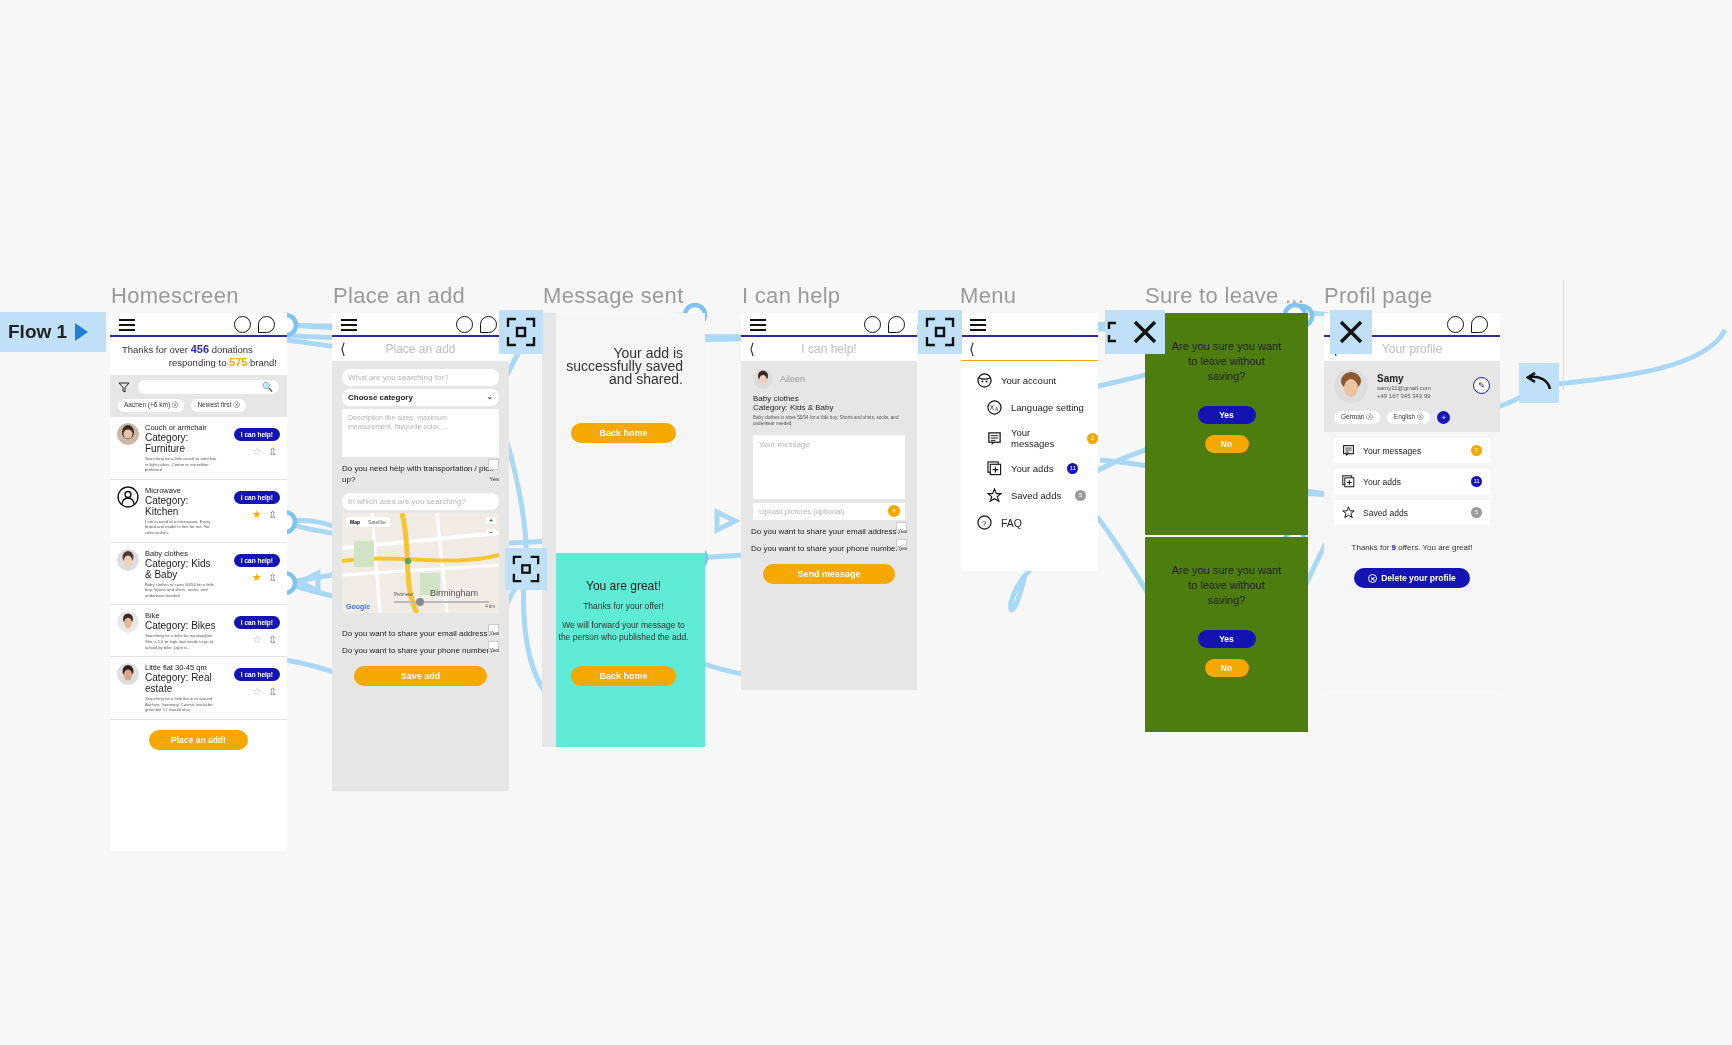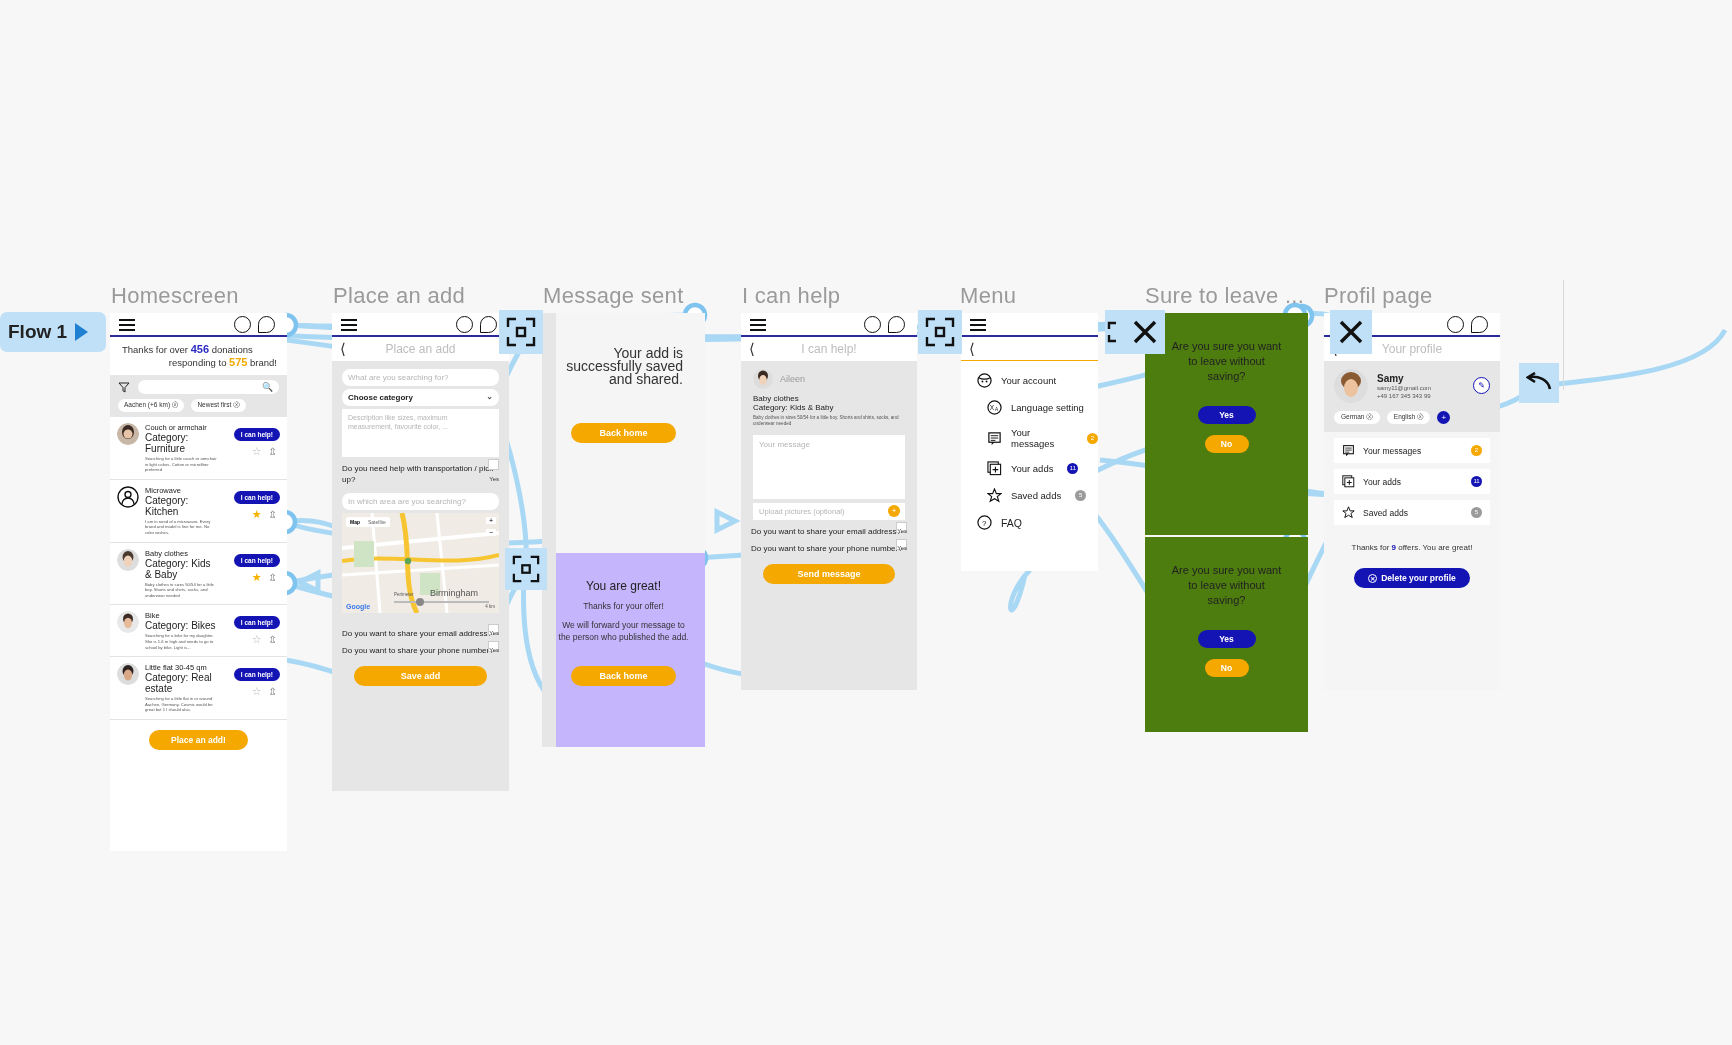--- a/index.html
+++ b/index.html
@@ -2,21 +2,21 @@
 <html><head>
 <meta charset="utf-8">
 <style>
   * { box-sizing: border-box; margin:0; padding:0; }
   html,body { width:1732px; height:1045px; background:#f7f7f7; overflow:hidden;
               font-family:"Liberation Sans", sans-serif; }
   #stage { position:relative; width:1732px; height:1045px; background:#f7f7f7; }
 
   
   .flow-tag { position:absolute; left:0; top:312px; width:106px; height:40px;
-              background:#bfe0f7; display:flex; align-items:center; gap:8px; padding-left:8px;border-radius:7px; }
+              background:#bfe0f7; display:flex; align-items:center; gap:8px; padding-left:8px; }
   .flow-tag .txt { font-size:19px; font-weight:bold; color:#222; }
   .flow-tag .tri { width:0;height:0;border-left:13px solid #1f7fd0;border-top:9px solid transparent;border-bottom:9px solid transparent; }
 
   
   .scr-title { position:absolute; font-size:22px; color:#9a9a9a; letter-spacing:.3px; white-space:nowrap; }
 
   
   .phone { position:absolute; background:#ffffff; }
   .appbar { height:24px; background:#fff; border-bottom:2px solid #2b2b9e; position:relative; }
   .hamb { position:absolute; left:9px; top:6px; width:16px; height:11px; }
@@ -408,21 +408,21 @@
   </div>
 
   <div class="phone" style="left:542px;top:313px;width:163px;height:434px;background:#f5f5f5">
     <div style="position:absolute;left:0;top:0;width:14px;height:100%;background:#e6e6e6"></div>
     <div class="msg-txt">Your add is successfully saved and shared.</div>
     <div style="text-align:center;margin-top:36px">
       <span style="display:inline-block;background:#f5a800;color:#fff;font-size:9px;font-weight:bold;border-radius:11px;padding:5px 28px">Back home</span>
     </div>
   </div>
 
-  <div class="phone" style="left:542px;top:553px;width:163px;height:194px;background:#c4b5fd">
+  <div class="phone" style="left:542px;top:553px;width:163px;height:194px;background:#5eead4">
     <div style="position:absolute;left:0;top:0;width:14px;height:100%;background:#e6e6e6"></div>
     <div class="big-txt">You are great!</div>
     <div style="text-align:center;font-size:8.5px;color:#333;padding:8px 16px 0">Thanks for your offer!</div>
     <div style="text-align:center;font-size:8.5px;color:#333;line-height:12px;padding:8px 16px 0">We will forward your message to the person who published the add.</div>
     <div style="text-align:center;margin-top:22px">
       <span style="display:inline-block;background:#f5a800;color:#fff;font-size:9px;font-weight:bold;border-radius:11px;padding:5px 28px">Back home</span>
     </div>
   </div>
 
   <div class="phone" style="left:741px;top:313px;width:176px;height:377px;background:#e6e6e6">

